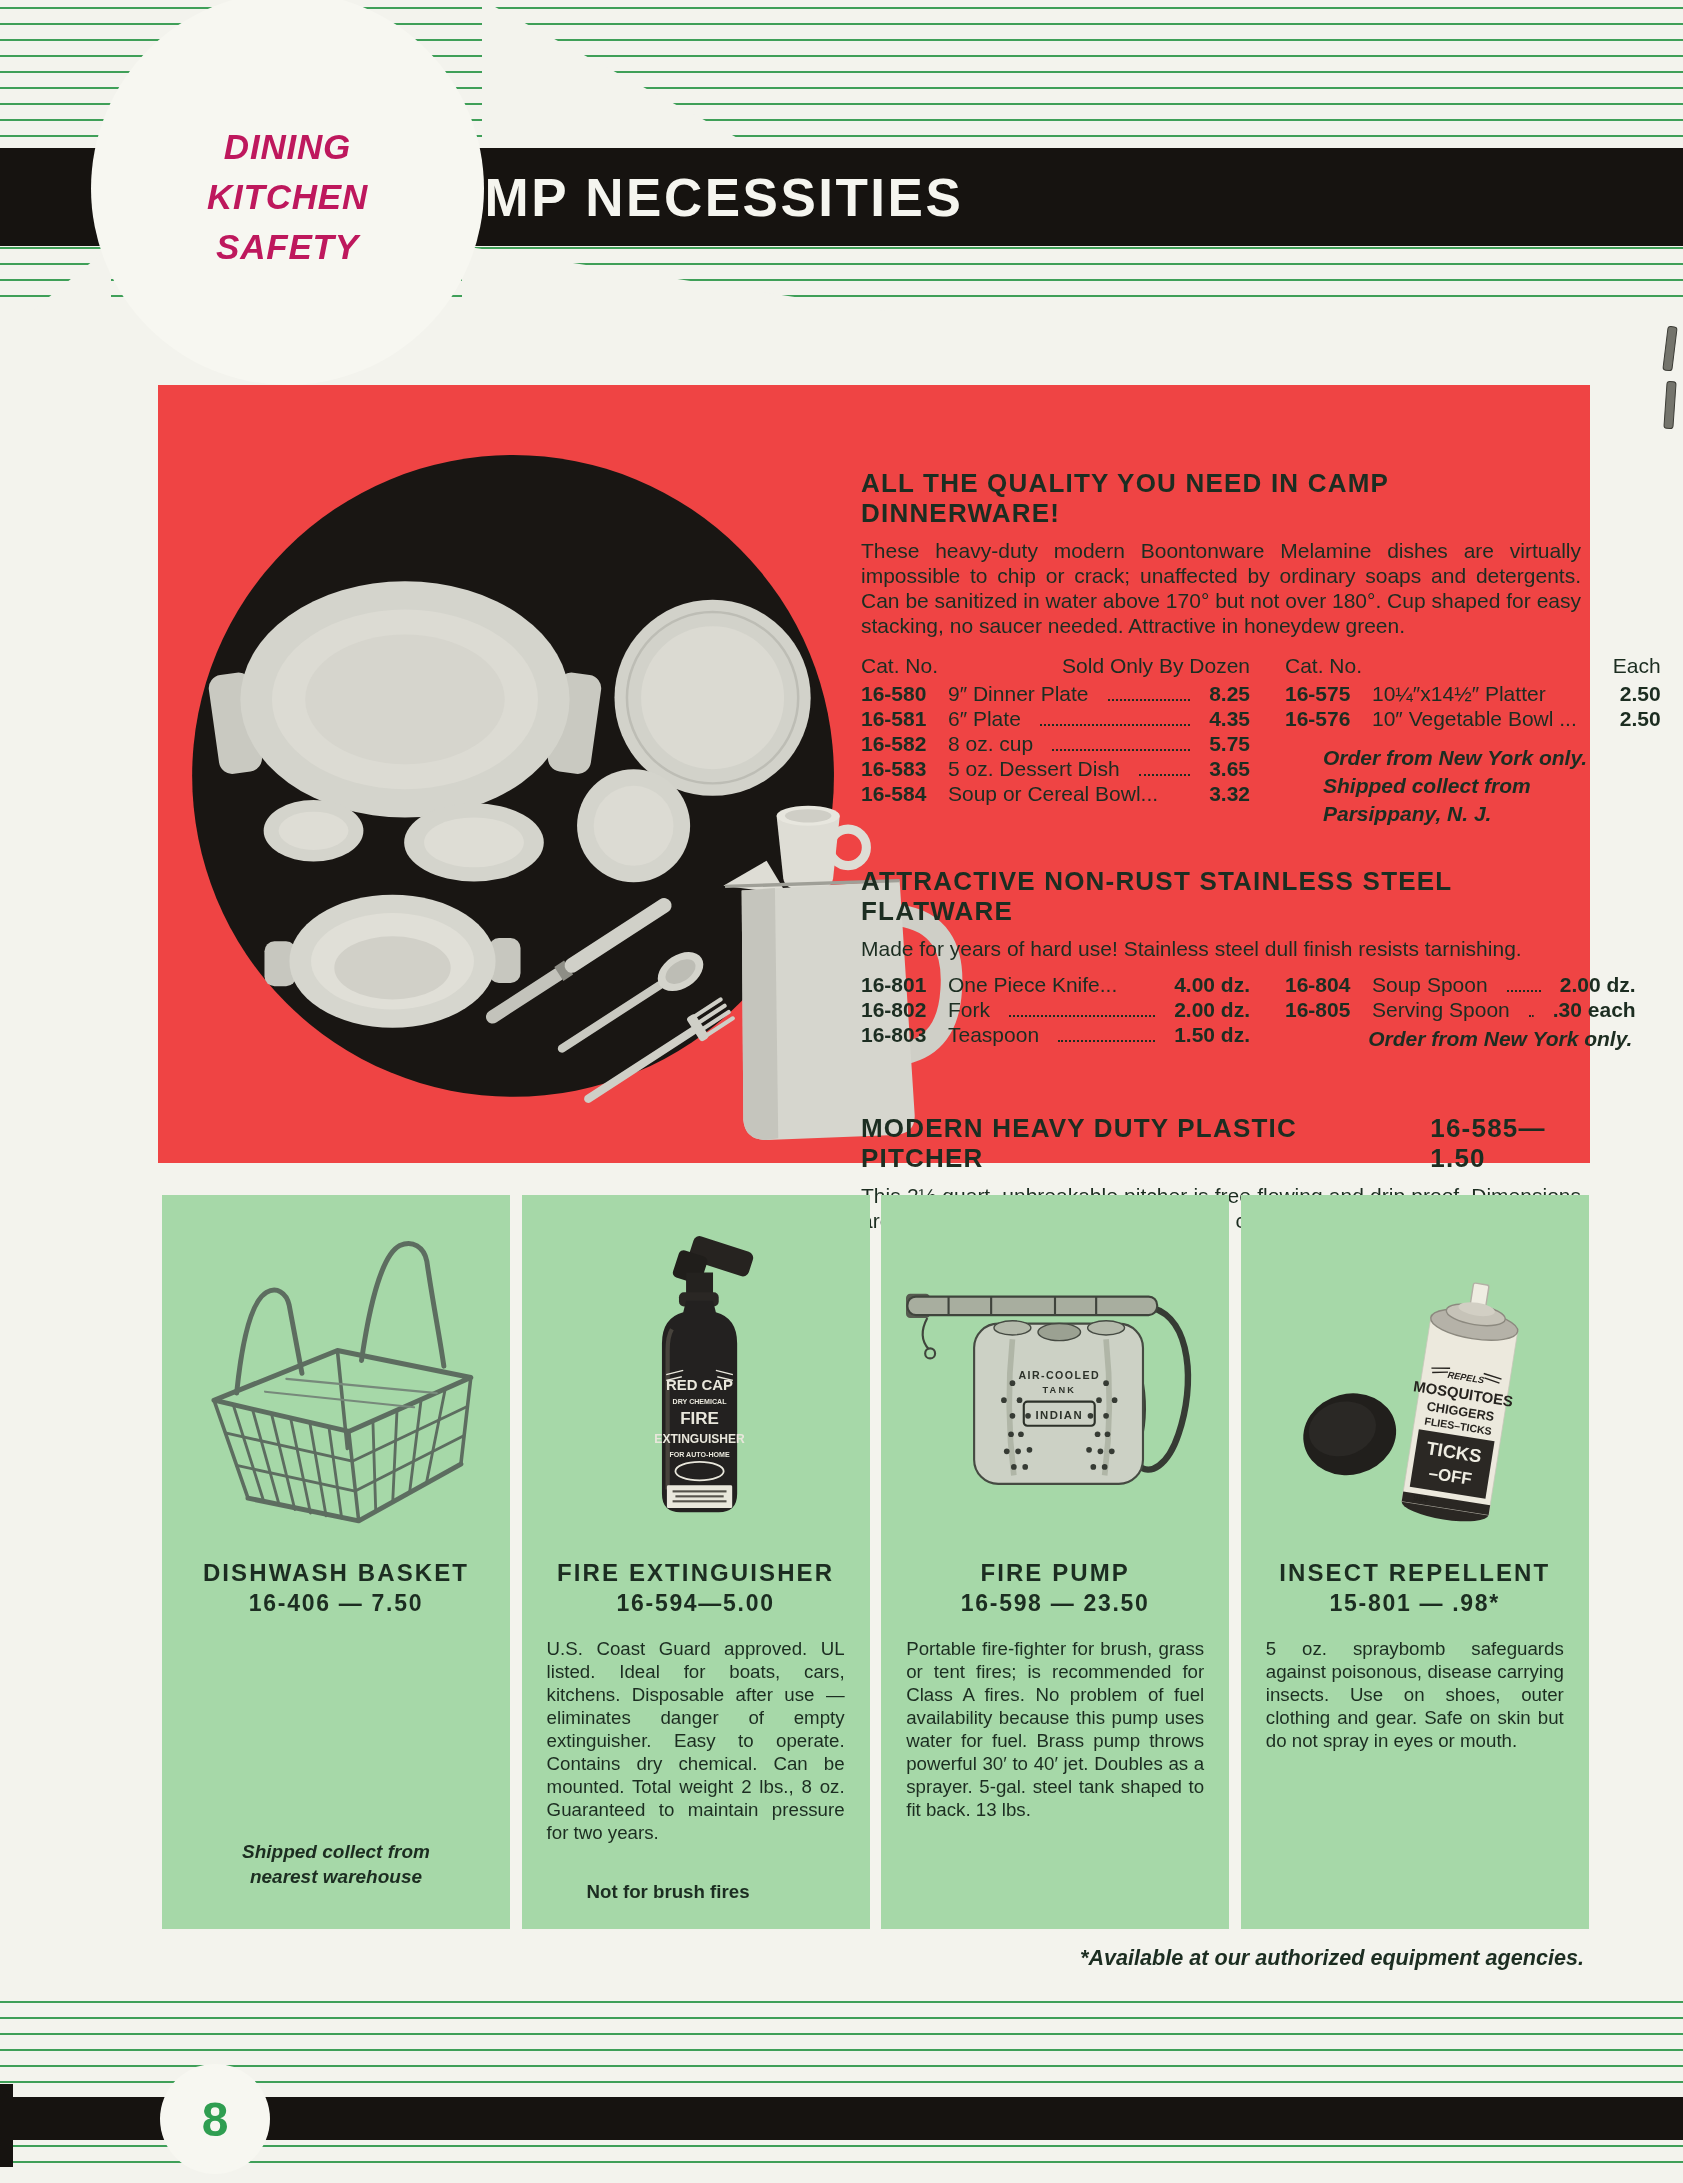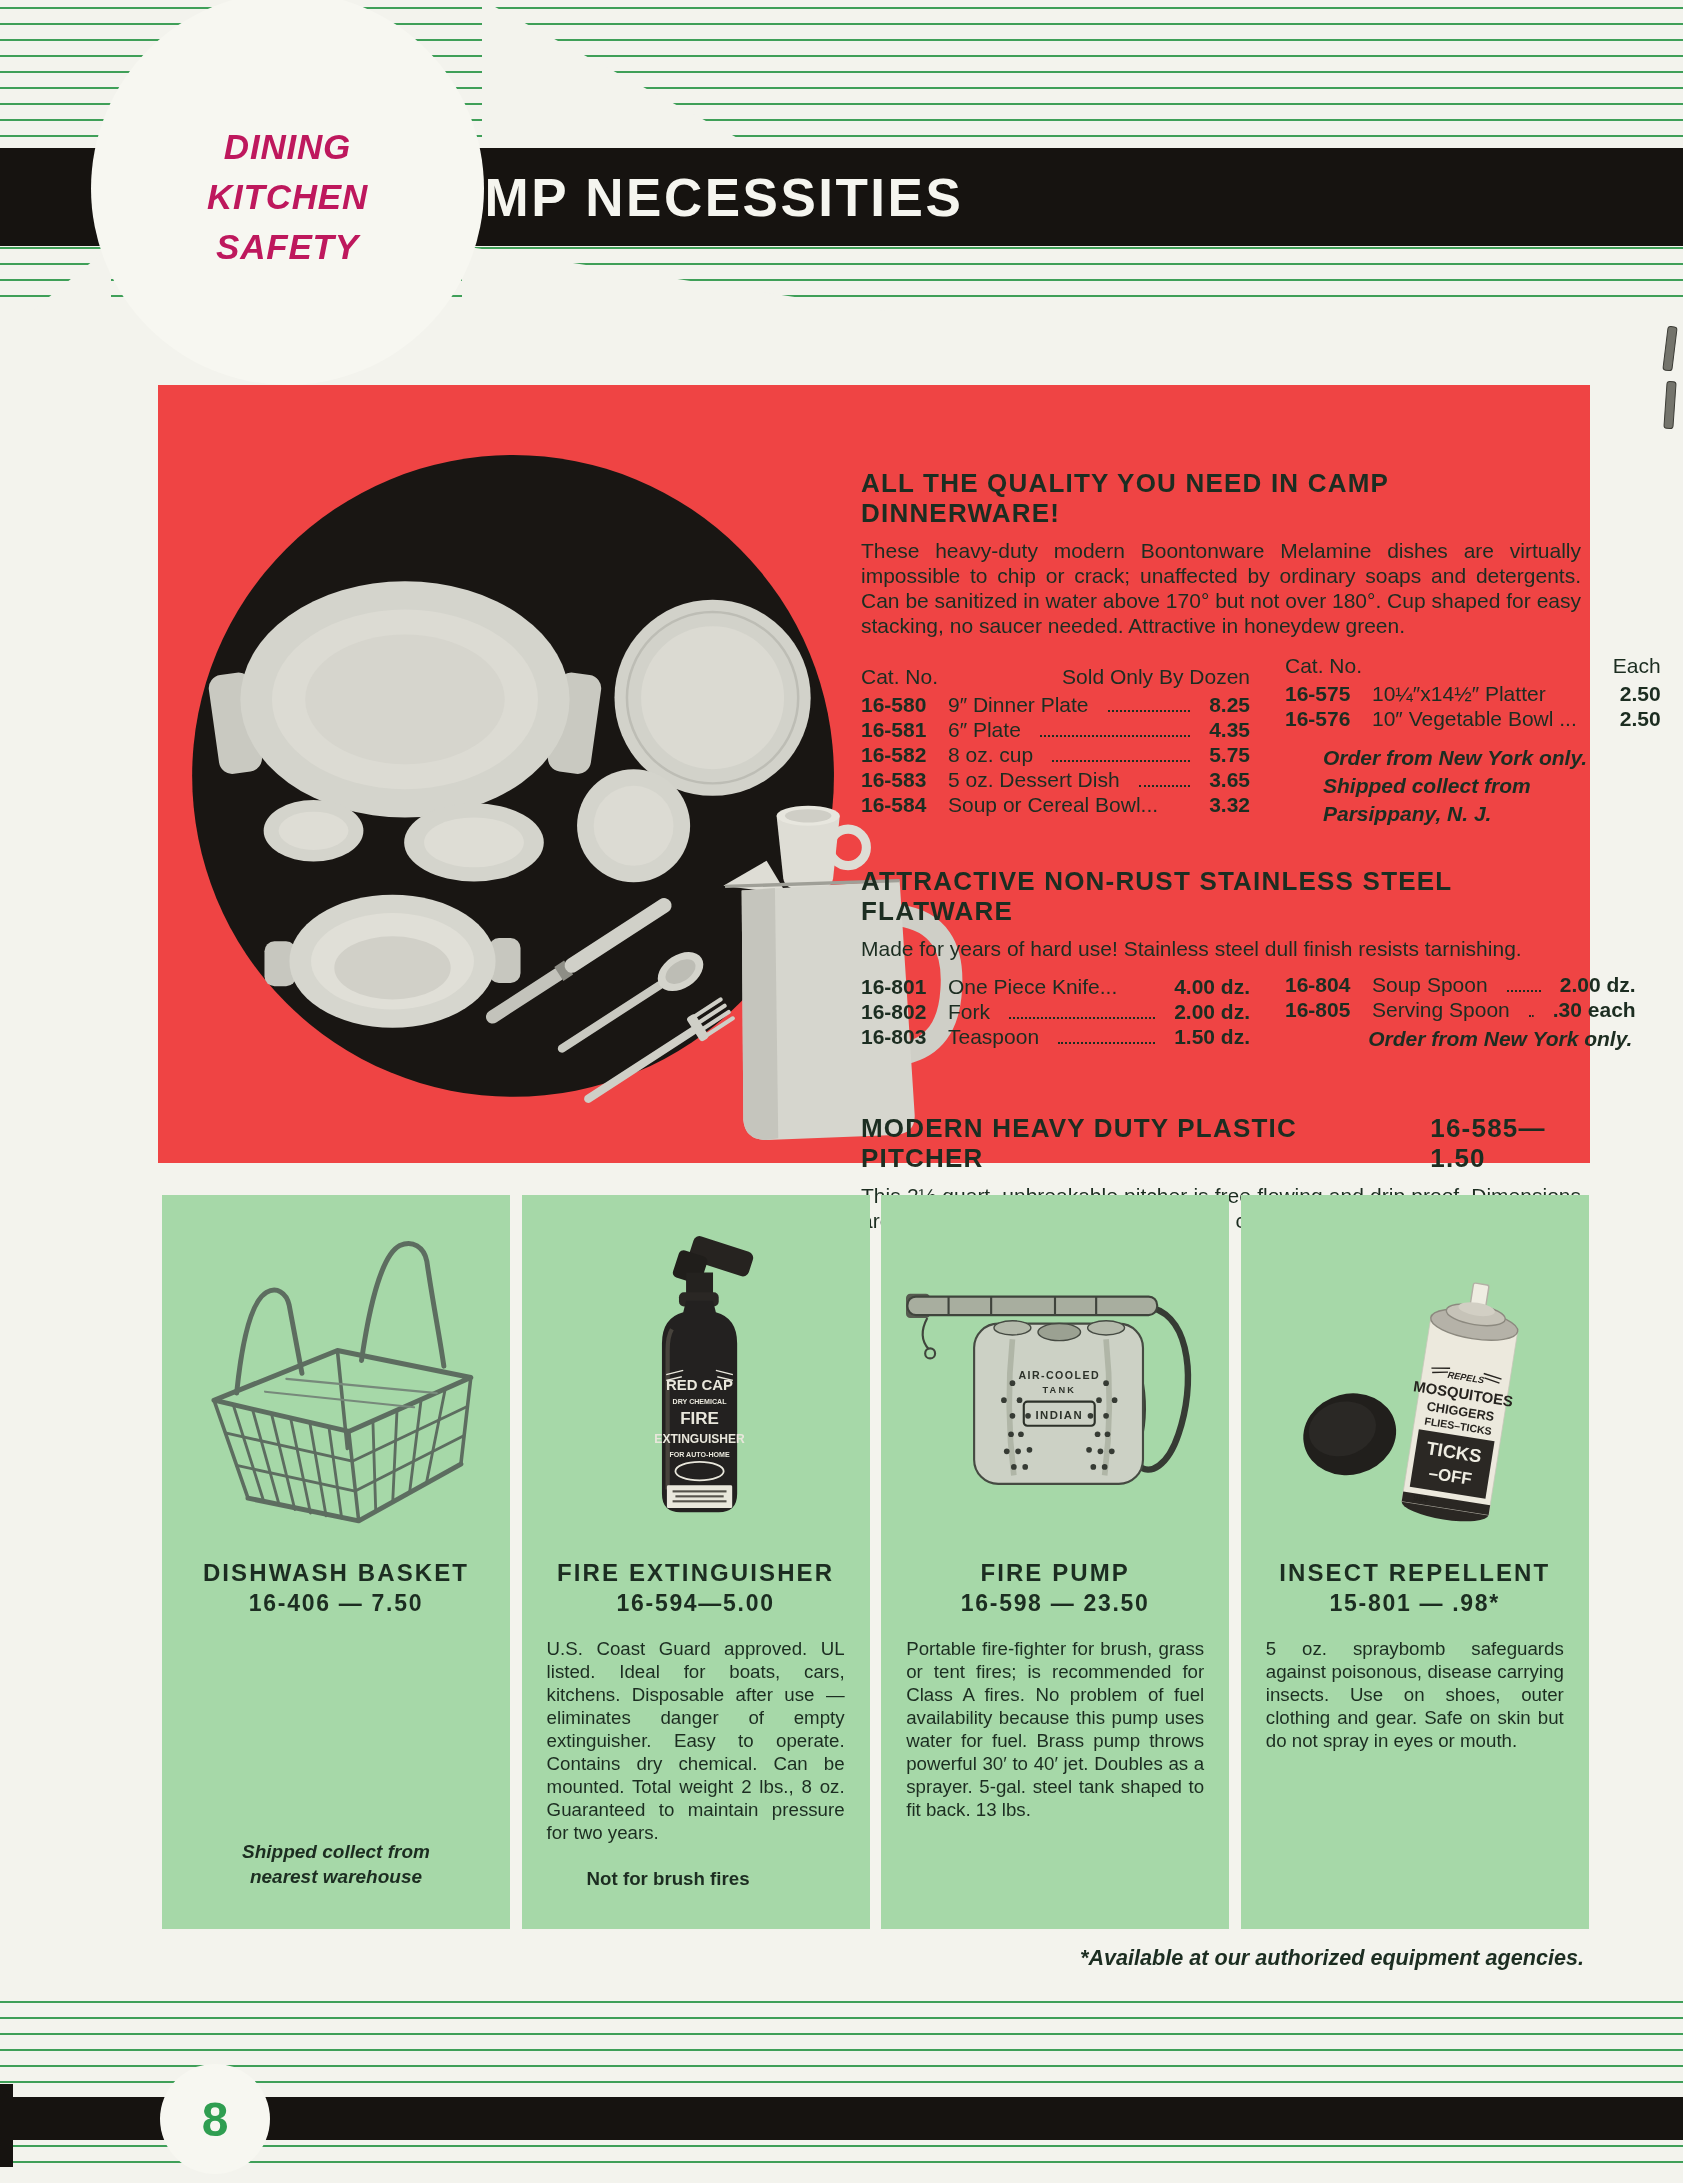--- a/index.html
+++ b/index.html
@@ -29,21 +29,21 @@
   
   .main-panel{position:absolute;left:158px;top:385px;width:1432px;height:778px;background:#ef4444;}
   .photo{position:absolute;left:10px;top:65px;width:873px;height:700px;}
   .col{position:absolute;left:703px;top:0;width:720px;}
 
   .h1{font-size:26px;font-weight:bold;letter-spacing:1.2px;line-height:30px;}
   .h1.first{margin-top:83px;}
   .body-p{font-size:21px;line-height:25px;margin:10px 0 0 0;}
   .jtext{text-align:justify;}
 
-  .tables{display:flex;gap:35px;margin-top:15px;align-items:center;}
+  .tables{display:flex;gap:35px;margin-top:15px;}
   .tbl-left{width:389px;flex:none;}
   .tbl-right{flex:1;}
   .thead{display:flex;justify-content:space-between;font-size:21px;line-height:25px;margin-bottom:2.5px;}
   .trow{display:flex;align-items:baseline;font-size:21px;line-height:25px;gap:14px;}
   .trow .cat{font-weight:bold;width:73px;flex:none;}
   .trow .item{white-space:nowrap;}
   .trow .lead{flex:1;border-bottom:2.5px dotted #1c2d21;margin:0 5px 4.2px 5px;min-width:5px;}
   .trow .lead.off{border-bottom:none;}
   .trow .price{font-weight:bold;white-space:nowrap;}
   .note{font-style:italic;font-weight:bold;font-size:21px;line-height:28px;margin:13.3px 0 0 38px;}
@@ -53,21 +53,21 @@
   .h3row{display:flex;gap:69px;margin-top:62px;}
 
   
   .boxes{position:absolute;left:162px;top:1195px;width:1428px;display:flex;gap:11.6px;}
   .box{width:348px;height:734px;background:#a6d8a8;display:flex;flex-direction:column;align-items:center;
        box-sizing:border-box;padding:0 25px;}
   .box-img{width:100%;height:349px;flex:none;margin-top:8.3px;}
   .btitle{font-size:24px;font-weight:bold;letter-spacing:2.1px;text-align:center;margin-top:6.7px;line-height:28px;}
   .bcode{font-size:23px;font-weight:bold;letter-spacing:1.7px;margin-top:3.3px;line-height:27px;}
   .bbody{font-size:18.7px;line-height:23px;text-align:justify;margin-top:20px;}
-  .bwarn{font-size:18.7px;font-weight:bold;align-self:flex-start;margin-top:5px;line-height:22.5px;padding-left:40px;}
+  .bwarn{font-size:18.7px;font-weight:bold;align-self:flex-start;margin-top:18px;line-height:22.5px;padding-left:40px;}
   .bnote{font-style:italic;font-weight:bold;font-size:19px;line-height:25px;text-align:center;
          margin-top:auto;margin-bottom:40px;}
 
   .footnote{position:absolute;top:1945px;right:99px;font-size:21.6px;font-style:italic;font-weight:bold;margin:0;}
 
   
   .bar-bottom{position:absolute;left:0;top:2097px;width:100%;height:43px;background:#161310;}
   .page-circle{position:absolute;left:160px;top:2064px;width:110px;height:110px;border-radius:50%;
          background:#f7f7f1;display:flex;align-items:center;justify-content:center;}
   .page-num{font-size:48px;font-weight:bold;color:#2f9e51;}

